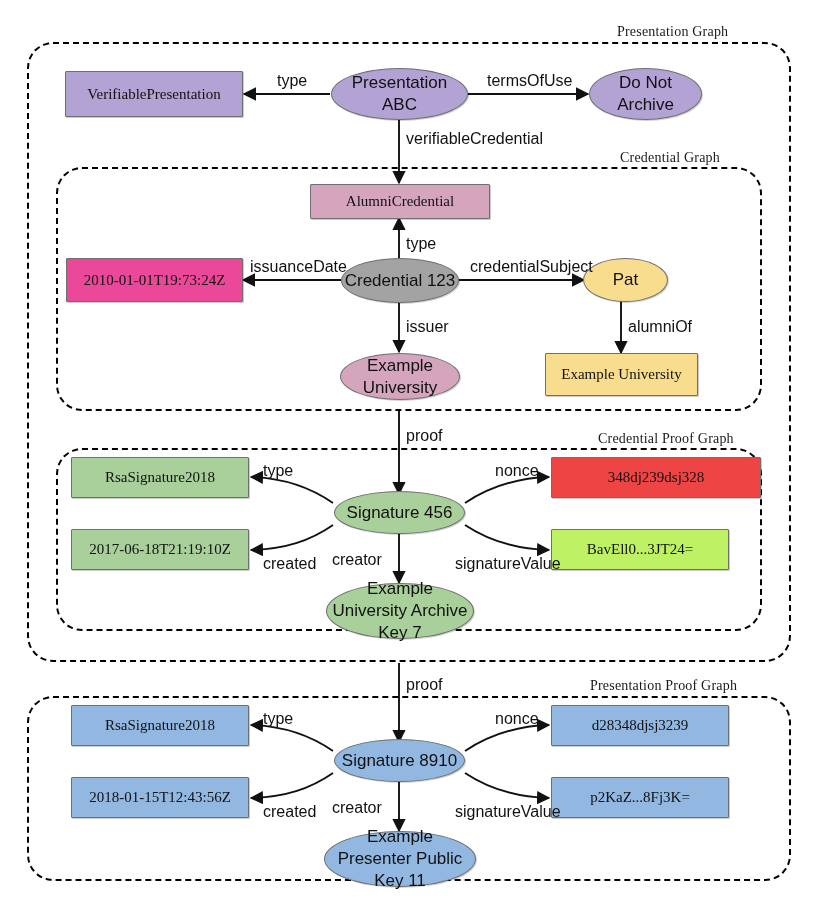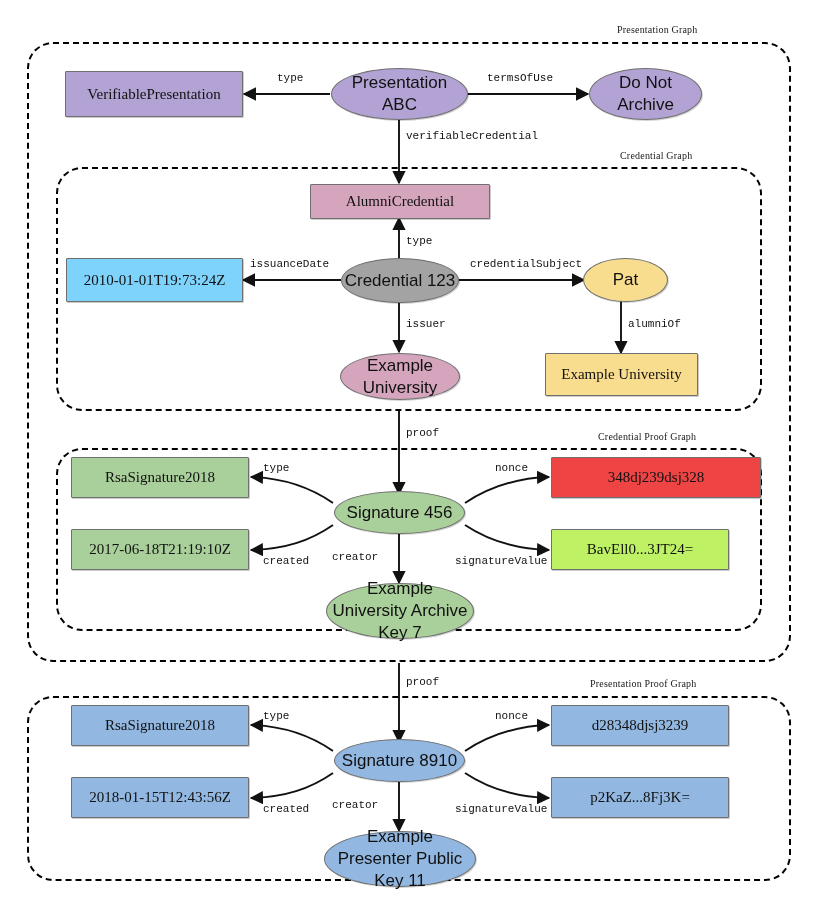--- a/index.html
+++ b/index.html
@@ -3,33 +3,33 @@
 <meta charset="utf-8">
 <style>
   html,body{margin:0;padding:0;background:#ffffff;}
   body{width:818px;height:904px;position:relative;overflow:hidden;
        font-family:"Liberation Sans",sans-serif;}
   #stage{position:absolute;left:0;top:0;width:818px;height:904px;}
 
   
   .grp{position:absolute;border:2.2px dashed #000;border-radius:26px;box-sizing:border-box;}
   .grp-title{position:absolute;font-family:"Liberation Serif",serif;
-             font-size:10px;color:#1a1a1a;white-space:nowrap;letter-spacing:.2px;}
+             font-size:14px;color:#1a1a1a;white-space:nowrap;letter-spacing:.2px;}
 
   
   .node{position:absolute;box-sizing:border-box;display:flex;align-items:center;
         justify-content:center;text-align:center;color:#111;
         border:1.4px solid #6f6f6f;}
   .node.rect{border-radius:1px;font-family:"Liberation Serif",serif;font-size:15px;
              box-shadow:1px 1px 0 rgba(0,0,0,.20);}
   .node.ell{border-radius:50%;font-family:"Liberation Sans",sans-serif;font-size:17px;
             line-height:1.28;box-shadow:1px 1px 0 rgba(0,0,0,.18);}
 
   
-  .elabel{position:absolute;font-family:Liberation Mono, monospace;font-size:11px;
+  .elabel{position:absolute;font-family:Liberation Sans, sans-serif;font-size:16px;
           color:#111;white-space:nowrap;}
 
   svg.edges{position:absolute;left:0;top:0;width:818px;height:904px;overflow:visible;
             pointer-events:none;}
 </style>
 </head>
 <body>
 
 <div id="stage">
 
@@ -96,21 +96,21 @@
       <span>Archive</span>
     </span>
   </div>
 
   <div class="elabel" style="left:277px;top:72px;">type</div>
   <div class="elabel" style="left:487px;top:72px;">termsOfUse</div>
   <div class="elabel" style="left:406px;top:130px;">verifiableCredential</div>
 
   <div class="node rect" style="left:310px;top:184px;width:180px;height:35px;background:#d5a5bd;">AlumniCredential</div>
 
-  <div class="node rect" style="left:66px;top:258px;width:177px;height:44px;background:#7dd3fc;">2010-01-01T19:73:24Z</div>
+  <div class="node rect" style="left:66px;top:258px;width:177px;height:44px;background:#ec4899;">2010-01-01T19:73:24Z</div>
 
   <div class="node ell" style="left:341px;top:258px;width:118px;height:45px;background:#a3a3a3;">Credential 123</div>
 
   <div class="node ell" style="left:583px;top:258px;width:85px;height:44px;background:#f9dd8f;">Pat</div>
 
   <div class="node ell" style="left:340px;top:353px;width:120px;height:47px;background:#d5a5bd;">
     <span>
       <span>Example</span><br>
       <span>University</span>
     </span>

